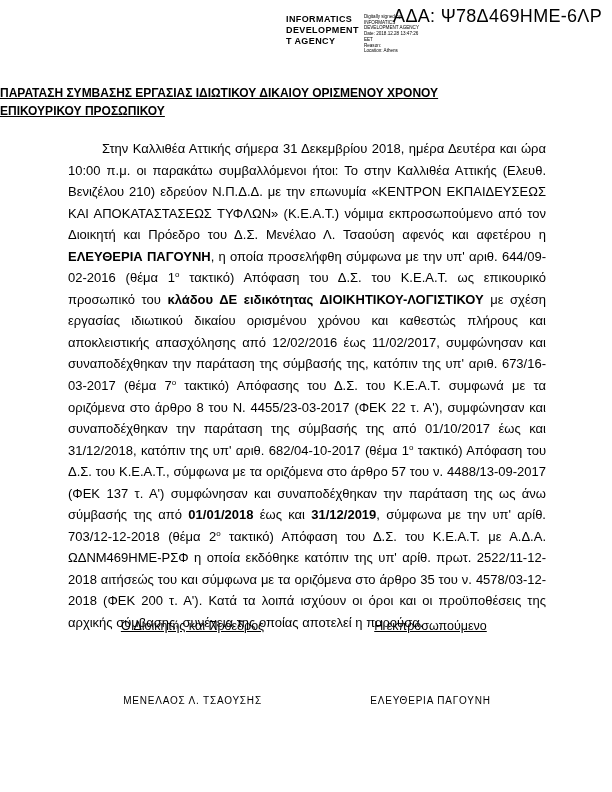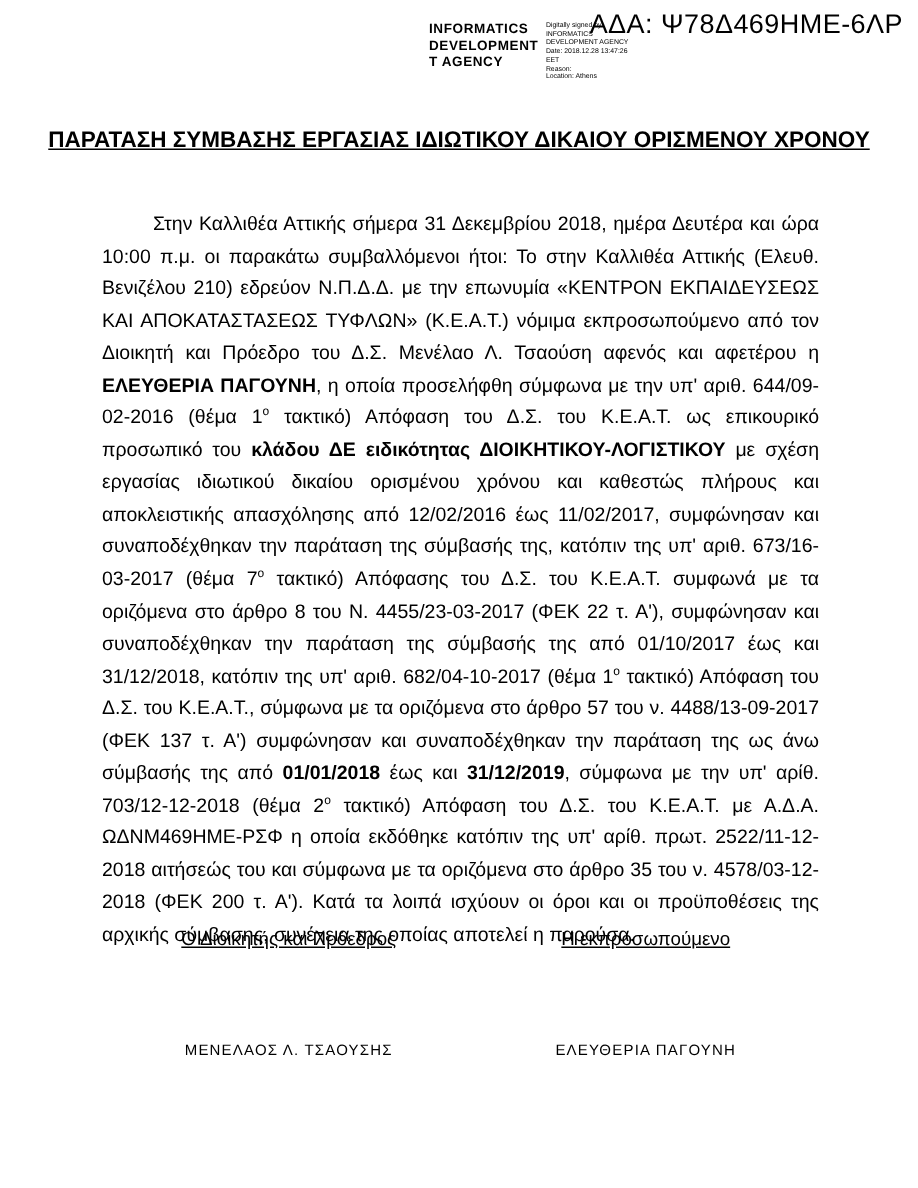--- a/index.html
+++ b/index.html
@@ -42,23 +42,22 @@
     font-size: 4.6px;
     line-height: 5.7px;
     white-space: nowrap;
   }
   
   .title {
     position: absolute;
     top: 85px;
     left: 0;
     right: 0;
-    text-align: center;
     font-weight: bold;
-    font-size: 15px;
+    font-size: 12px;
     line-height: 17.5px;
   }
   .title div { text-decoration: underline; }
   
   .body-text {
     position: absolute;
     top: 138px;
     left: 68px;
     width: 478px;
     font-size: 13px;
@@ -110,20 +109,21 @@
         <div>DEVELOPMENT AGENCY</div>
         <div>Date: 2018.12.28 13:47:26</div>
         <div>EET</div>
         <div>Reason:</div>
         <div>Location: Athens</div>
       </div>
   </div>
 
   <div class="title">
       <div>ΠΑΡΑΤΑΣΗ ΣΥΜΒΑΣΗΣ ΕΡΓΑΣΙΑΣ ΙΔΙΩΤΙΚΟΥ ΔΙΚΑΙΟΥ ΟΡΙΣΜΕΝΟΥ ΧΡΟΝΟΥ</div>
+      <div>ΕΠΙΚΟΥΡΙΚΟΥ ΠΡΟΣΩΠΙΚΟΥ</div>
     </div>
 
   <div class="body-text" id="body-text">
       <p><span>Στην Καλλιθέα Αττικής σήμερα 31 Δεκεμβρίου 2018, ημέρα Δευτέρα και ώρα 10:00 π.μ. οι παρακάτω συμβαλλόμενοι ήτοι: Το στην Καλλιθέα Αττικής (Ελευθ. Βενιζέλου 210) εδρεύον Ν.Π.Δ.Δ. με την επωνυμία «ΚΕΝΤΡΟΝ ΕΚΠΑΙΔΕΥΣΕΩΣ ΚΑΙ ΑΠΟΚΑΤΑΣΤΑΣΕΩΣ ΤΥΦΛΩΝ» (Κ.Ε.Α.Τ.) νόμιμα εκπροσωπούμενο από τον Διοικητή και Πρόεδρο του Δ.Σ. Μενέλαο Λ. Τσαούση αφενός και αφετέρου η </span><span class="bold">ΕΛΕΥΘΕΡΙΑ ΠΑΓΟΥΝΗ</span><span>, η οποία προσελήφθη σύμφωνα με την υπ' αριθ. 644/09-02-2016 (θέμα 1</span><sup>ο</sup><span> τακτικό) Απόφαση του Δ.Σ. του Κ.Ε.Α.Τ. ως επικουρικό προσωπικό του </span><span class="bold">κλάδου ΔΕ ειδικότητας ΔΙΟΙΚΗΤΙΚΟΥ-ΛΟΓΙΣΤΙΚΟΥ</span><span> με σχέση εργασίας ιδιωτικού δικαίου ορισμένου χρόνου και καθεστώς πλήρους και αποκλειστικής απασχόλησης από 12/02/2016 έως 11/02/2017, συμφώνησαν και συναποδέχθηκαν την παράταση της σύμβασής της, κατόπιν της υπ' αριθ. 673/16-03-2017 (θέμα 7</span><sup>ο</sup><span> τακτικό) Απόφασης του Δ.Σ. του Κ.Ε.Α.Τ. συμφωνά με τα οριζόμενα στο άρθρο 8 του Ν. 4455/23-03-2017 (ΦΕΚ 22 τ. Α'), συμφώνησαν και συναποδέχθηκαν την παράταση της σύμβασής της από 01/10/2017 έως και 31/12/2018, κατόπιν της υπ' αριθ. 682/04-10-2017 (θέμα 1</span><sup>ο</sup><span> τακτικό) Απόφαση του Δ.Σ. του Κ.Ε.Α.Τ., σύμφωνα με τα οριζόμενα στο άρθρο 57 του ν. 4488/13-09-2017 (ΦΕΚ 137 τ. Α') συμφώνησαν και συναποδέχθηκαν την παράταση της ως άνω σύμβασής της από </span><span class="bold">01/01/2018</span><span> έως και </span><span class="bold">31/12/2019</span><span>, σύμφωνα με την υπ' αρίθ. 703/12-12-2018 (θέμα 2</span><sup>ο</sup><span> τακτικό) Απόφαση του Δ.Σ. του Κ.Ε.Α.Τ. με Α.Δ.Α. ΩΔΝΜ469ΗΜΕ-ΡΣΦ η οποία εκδόθηκε κατόπιν της υπ' αρίθ. πρωτ. 2522/11-12-2018 αιτήσεώς του και σύμφωνα με τα οριζόμενα στο άρθρο 35 του ν. 4578/03-12-2018 (ΦΕΚ 200 τ. Α'). Κατά τα λοιπά ισχύουν οι όροι και οι προϋποθέσεις της αρχικής σύμβασης, συνέχεια της οποίας αποτελεί η παρούσα.</span></p>
     </div>
 
   <div class="signatures">
     <div class="sig-role-left">
         <div>Ο Διοικητής και Πρόεδρος</div>
       </div>

